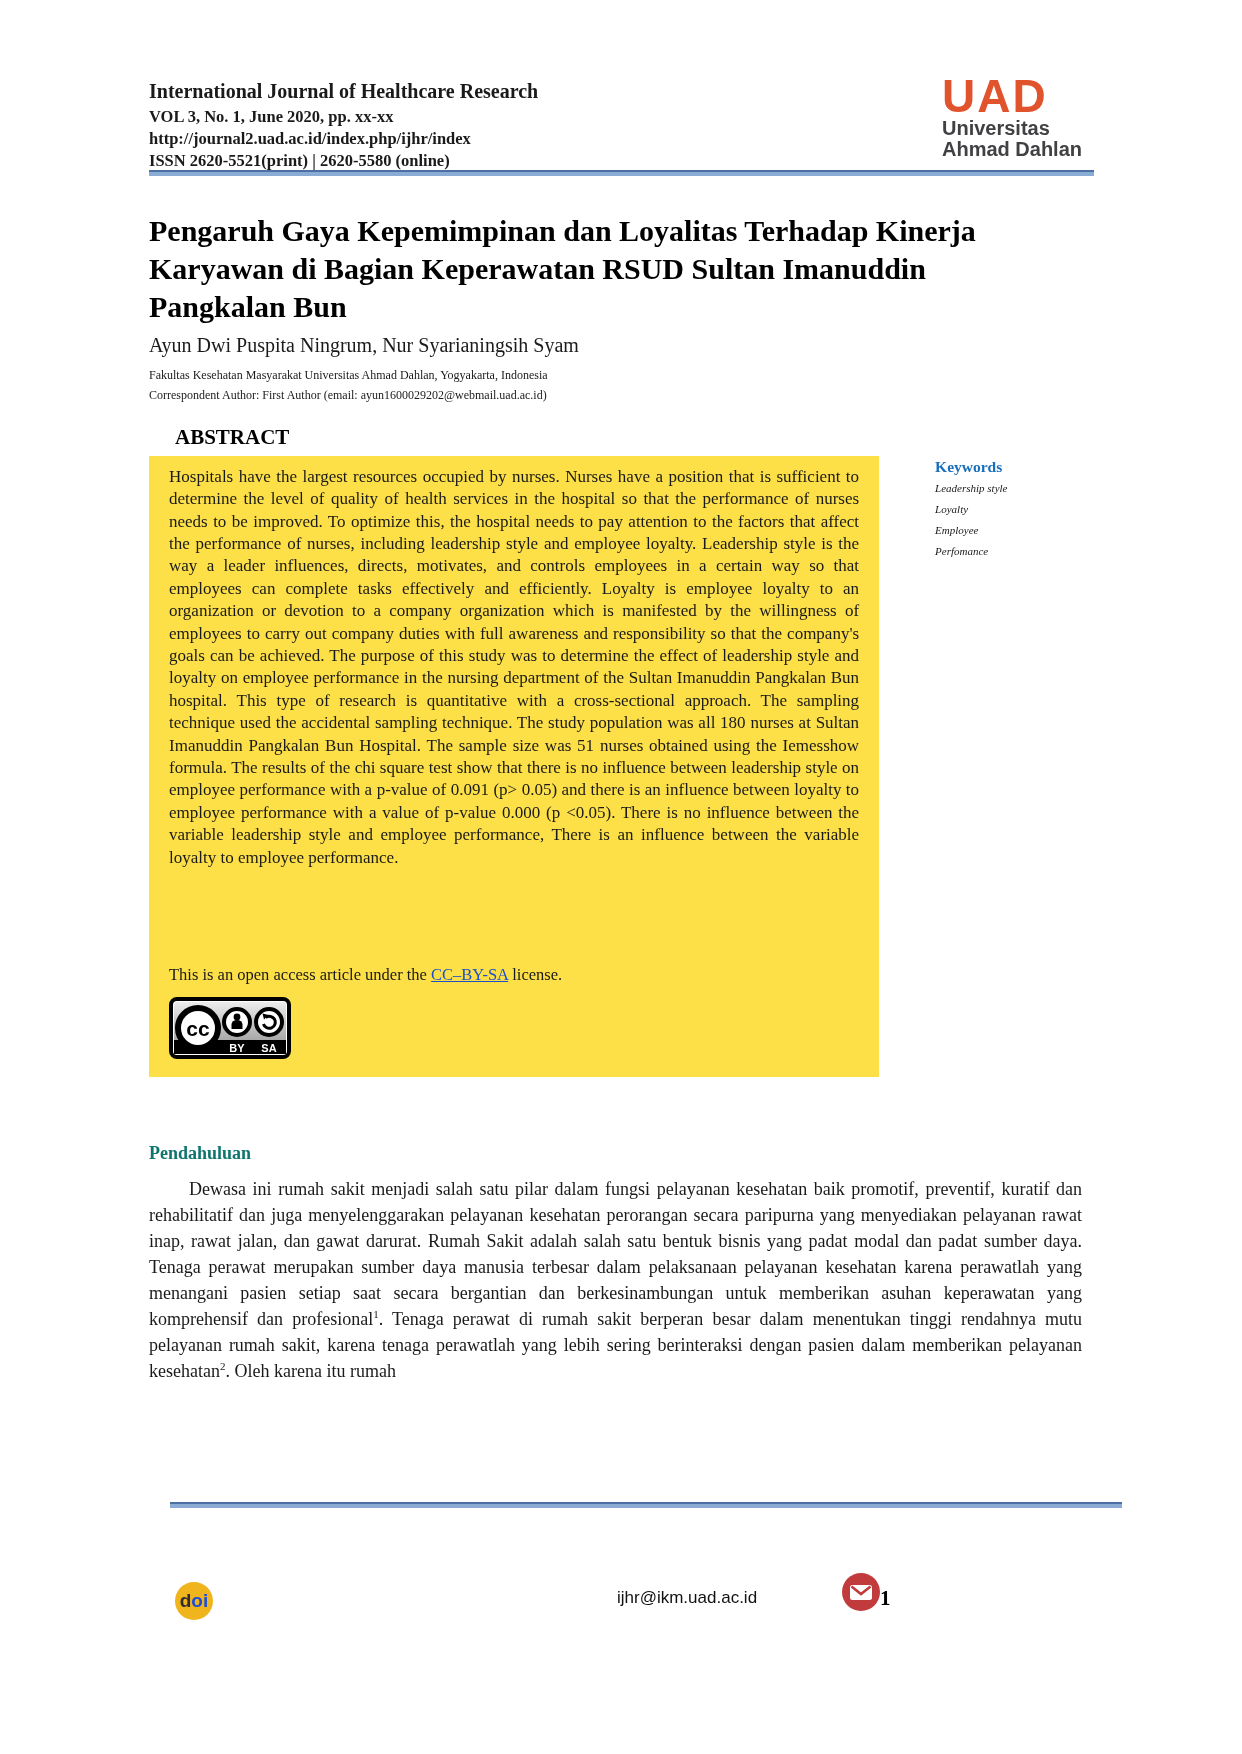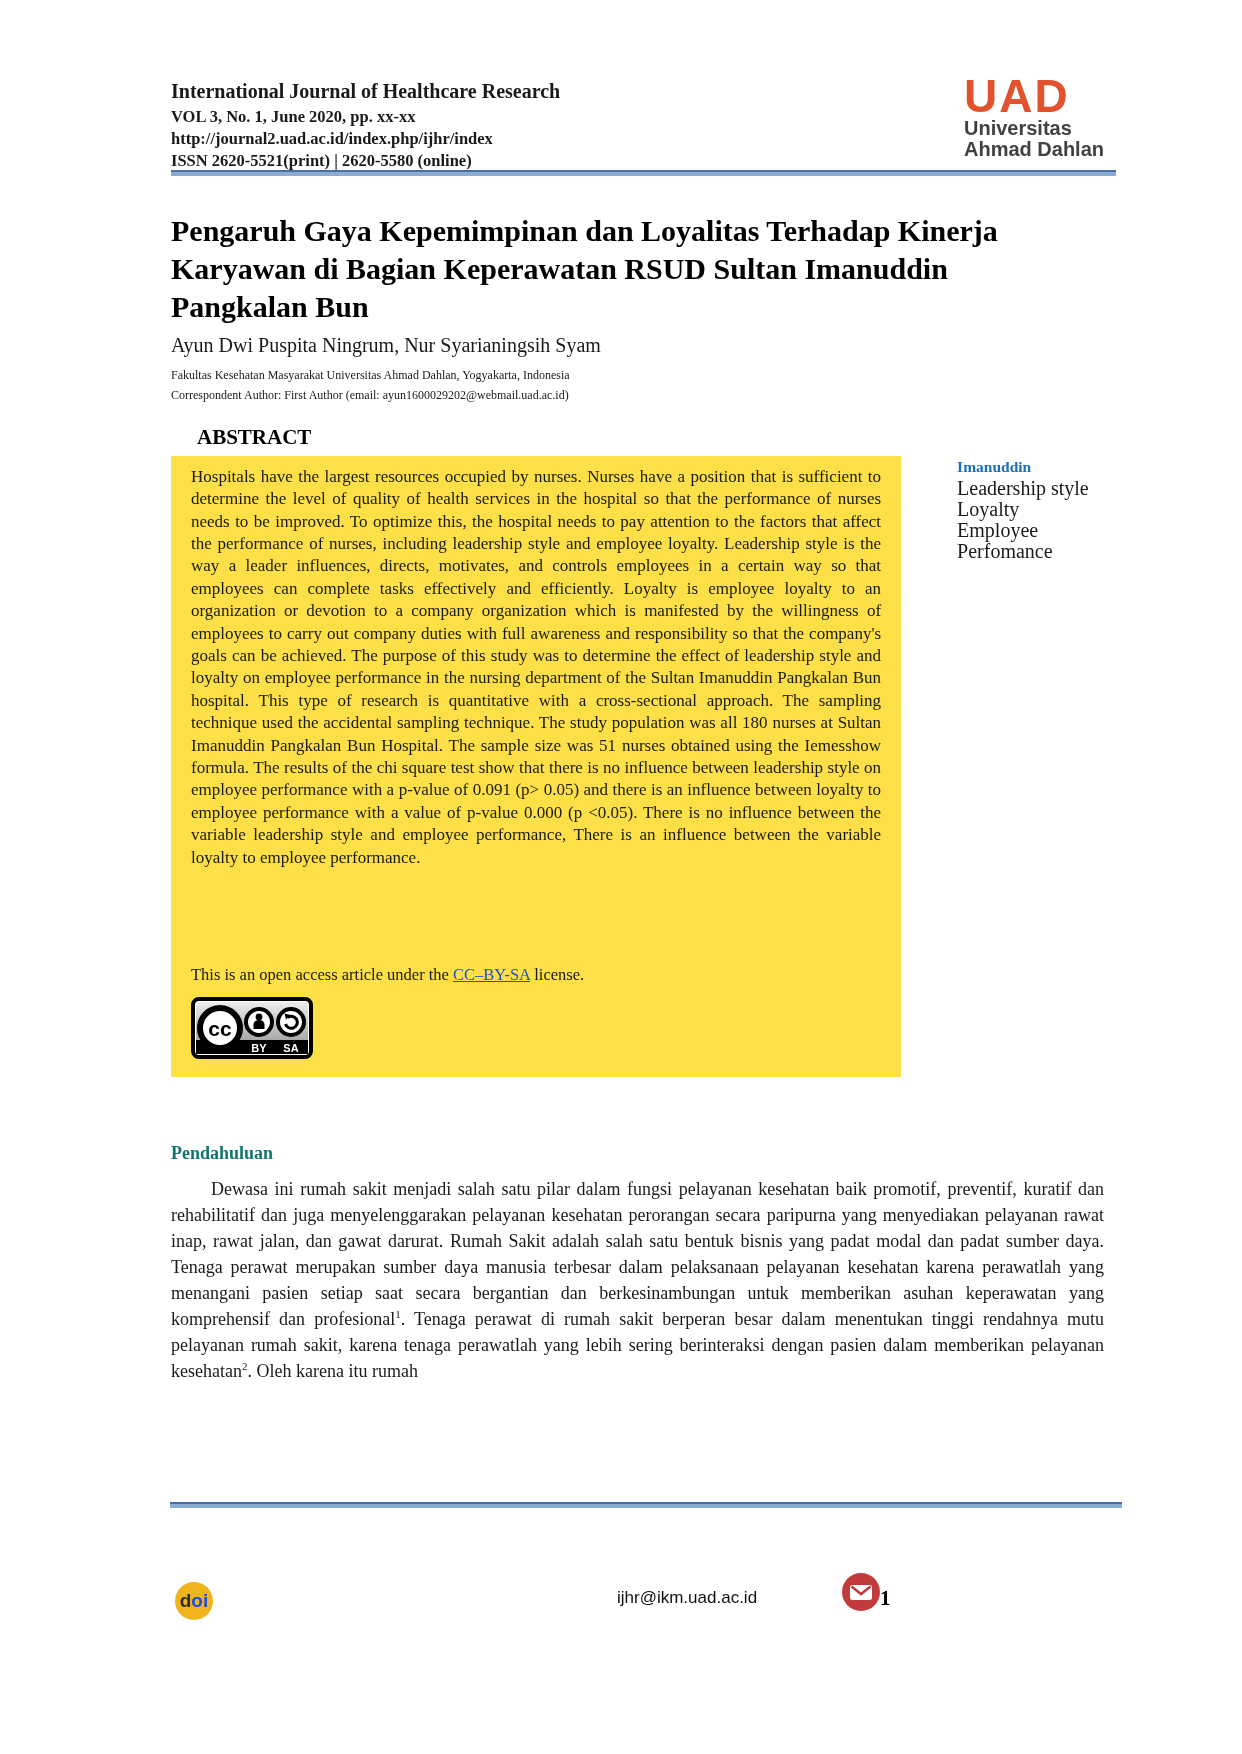--- a/index.html
+++ b/index.html
@@ -6,21 +6,21 @@
   .page{
     position:relative;
     width:1242px;height:1754px;
     background:#ffffff;
     font-family:"Liberation Serif", serif;
     color:#1a1a1a;
     overflow:hidden;
   }
   .content{
     position:absolute;
-    left:171px;top:78px;
+    left:149px;top:78px;
     width:935px;
   }
   
   .header-row{display:flex;justify-content:space-between;align-items:flex-start;}
   .journal-info{font-weight:bold;line-height:1.32;}
   .journal-name{font-size:20px;margin:0 0 2px 0;}
   .journal-meta{font-size:16.5px;}
   .logo-block{text-align:left;margin-top:-4px;padding-right:2px;}
   .logo-acronym{
     font-family:"Liberation Sans",sans-serif;
@@ -61,21 +61,21 @@
   .license-link{color:#1d50c8;text-decoration:underline;cursor:pointer;}
   .cc-badge{margin-top:12px;}
   .keywords-col{
     margin-left:56px;width:156px;
   }
   .keywords-heading{
     font-family:"Liberation Serif",serif;
     color:#1a6fbd;font-weight:bold;font-size:15.5px;margin:2px 0 2px 0;
   }
   .keyword-item{
-    font-size:20px;line-height:21px;
+    font-style:italic;font-size:11px;line-height:21px;
   }
   
   .intro-heading{
     margin-top:66px;color:#0f766e;font-size:18px;font-weight:bold;
   }
   .intro-para{
     margin:12px 0 0 0;width:933px;
     font-size:18px;line-height:26px;text-align:justify;text-indent:40px;
   }
   .intro-para sup{font-size:11px;line-height:0;}
@@ -152,21 +152,21 @@
             <circle cx="68" cy="20" r="3.4" fill="#000"></circle>
             <path d="M62.5 32 v-4.5 a5.5 4.5 0 0 1 11 0 V32 z" fill="#000"></path>
             <circle cx="100" cy="25" r="13" fill="#fff" stroke="#000" stroke-width="4"></circle>
             <path d="M94.5 27 a6 6 0 1 0 2.2 -6.5" fill="none" stroke="#000" stroke-width="3"></path>
             <path d="M93.5 16.5 l6 1.5 -4.5 4.5 z" fill="#000"></path>
             <text x="68" y="55" text-anchor="middle" font-family="Liberation Sans, sans-serif" font-weight="bold" font-size="11" fill="#fff">BY</text>
             <text x="100" y="55" text-anchor="middle" font-family="Liberation Sans, sans-serif" font-weight="bold" font-size="11" fill="#fff">SA</text>
           </svg>
         </div>
         <div class="keywords-col">
-          <div class="keywords-heading">Imanuddin</div>
+          <div class="keywords-heading">Keywords</div>
           <div class="keyword-item">Leadership style</div>
           <div class="keyword-item">Loyalty</div>
           <div class="keyword-item">Employee</div>
           <div class="keyword-item">Perfomance</div>
         </div>
       </div>
     </div>
 
     <div class="intro-heading">Pendahuluan</div>
     <p class="intro-para"><span>Dewasa ini rumah sakit menjadi salah satu pilar dalam fungsi pelayanan kesehatan baik promotif, preventif, kuratif dan rehabilitatif dan juga menyelenggarakan pelayanan kesehatan perorangan secara paripurna yang menyediakan pelayanan rawat inap, rawat jalan, dan gawat darurat. Rumah Sakit adalah salah satu bentuk bisnis yang padat modal dan padat sumber daya. Tenaga perawat merupakan sumber daya manusia terbesar dalam pelaksanaan pelayanan kesehatan karena perawatlah yang menangani pasien setiap saat secara bergantian dan berkesinambungan untuk memberikan asuhan keperawatan yang komprehensif dan profesional</span><sup>1</sup><span>. Tenaga perawat di rumah sakit berperan besar dalam menentukan tinggi rendahnya mutu pelayanan rumah sakit, karena tenaga perawatlah yang lebih sering berinteraksi dengan pasien dalam memberikan pelayanan kesehatan</span><sup>2</sup><span>. Oleh karena itu rumah</span></p>

